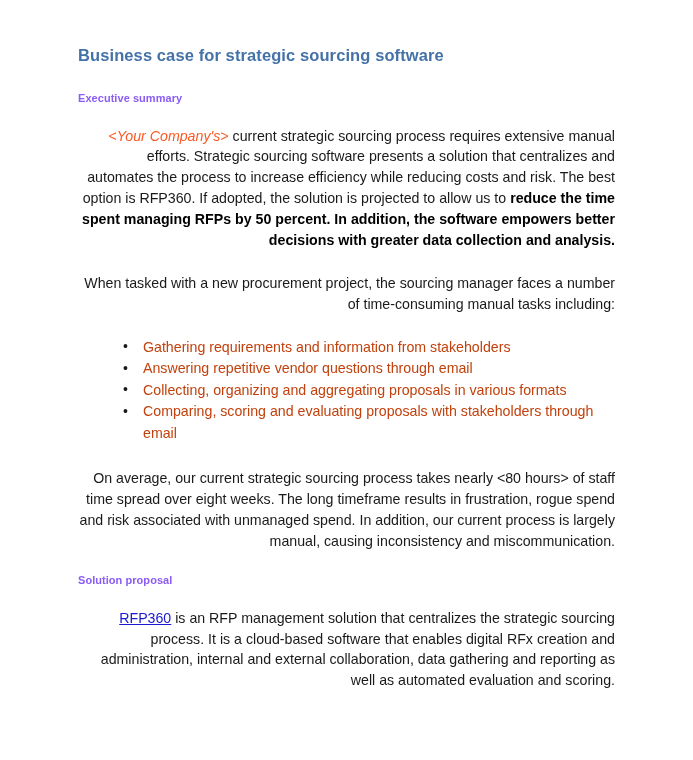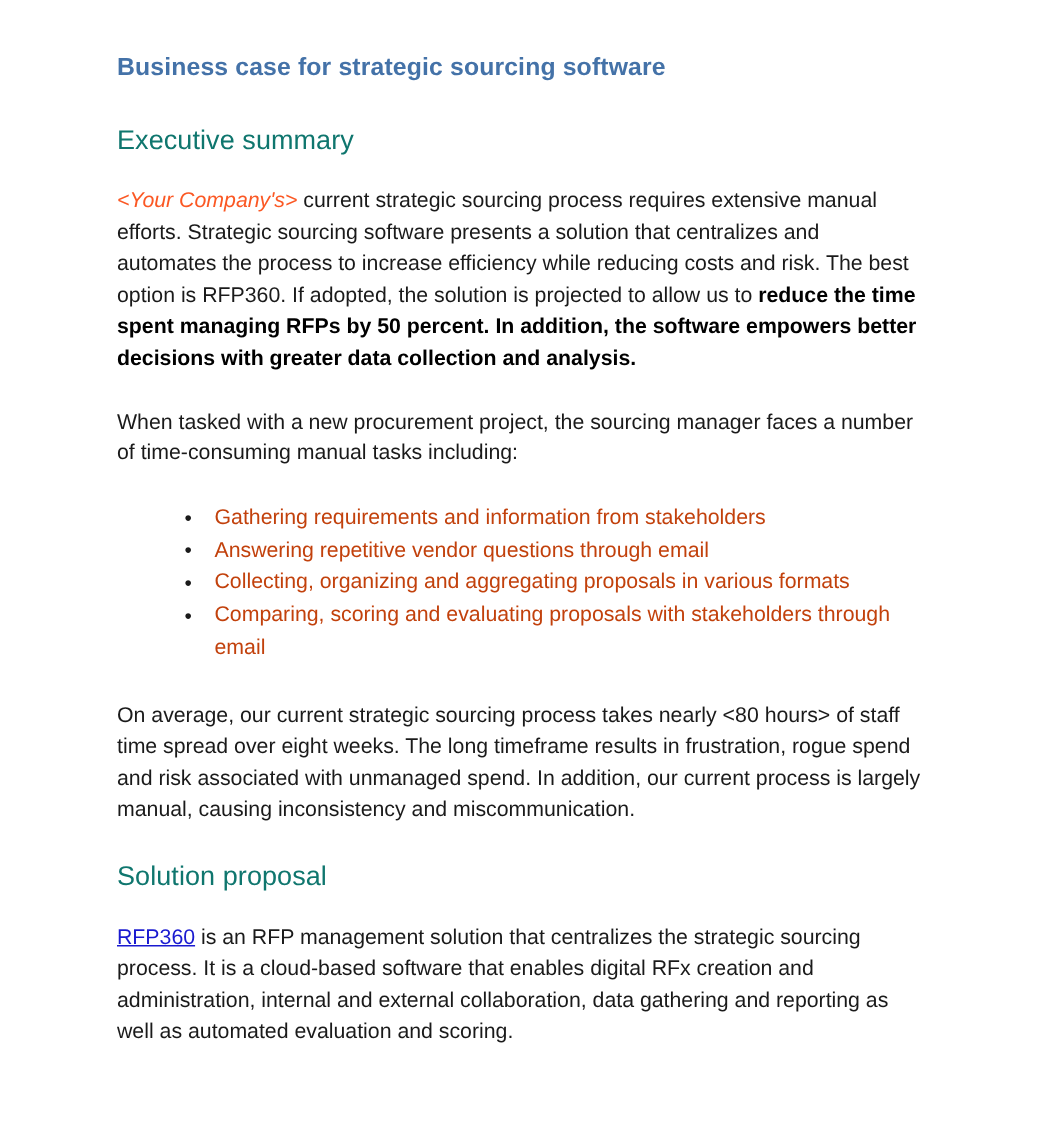--- a/index.html
+++ b/index.html
@@ -15,48 +15,48 @@
     color: #000000;
     -webkit-font-smoothing: antialiased;
   }
 
   #doc {
     position: relative;
     width: 693px;
     height: 760px;
     background: #ffffff;
     box-sizing: border-box;
-    padding: 36px 78px 0 78px;
+    padding: 46px 78px 0 78px;
   }
 
   .doc-title {
     font-size: 16.5px;
     font-weight: bold;
     color: #4472a8;
     letter-spacing: 0.1px;
     margin: 0 0 26px 0;
     line-height: 1.2;
   }
 
   .section-heading {
-    font-size: 18px;
-    font-weight: normal;
-    color: #0f766e;
+    font-size: 11px;
+    font-weight: bold;
+    color: #8b5cf6;
     margin: 0 0 20px 0;
     line-height: 1.25;
     letter-spacing: 0.05px;
   }
 
   .body-text {
     font-size: 14.2px;
     line-height: 1.47;
     color: #1a1a1a;
     margin: 0 0 22px 0;
     max-width: 540px;
-    text-align: left;
+    text-align: right;
   }
 
   .tag-orange {
     color: #fb5824;
     font-style: italic;
   }
 
   .bold {
     font-weight: bold;
     color: #000000;

